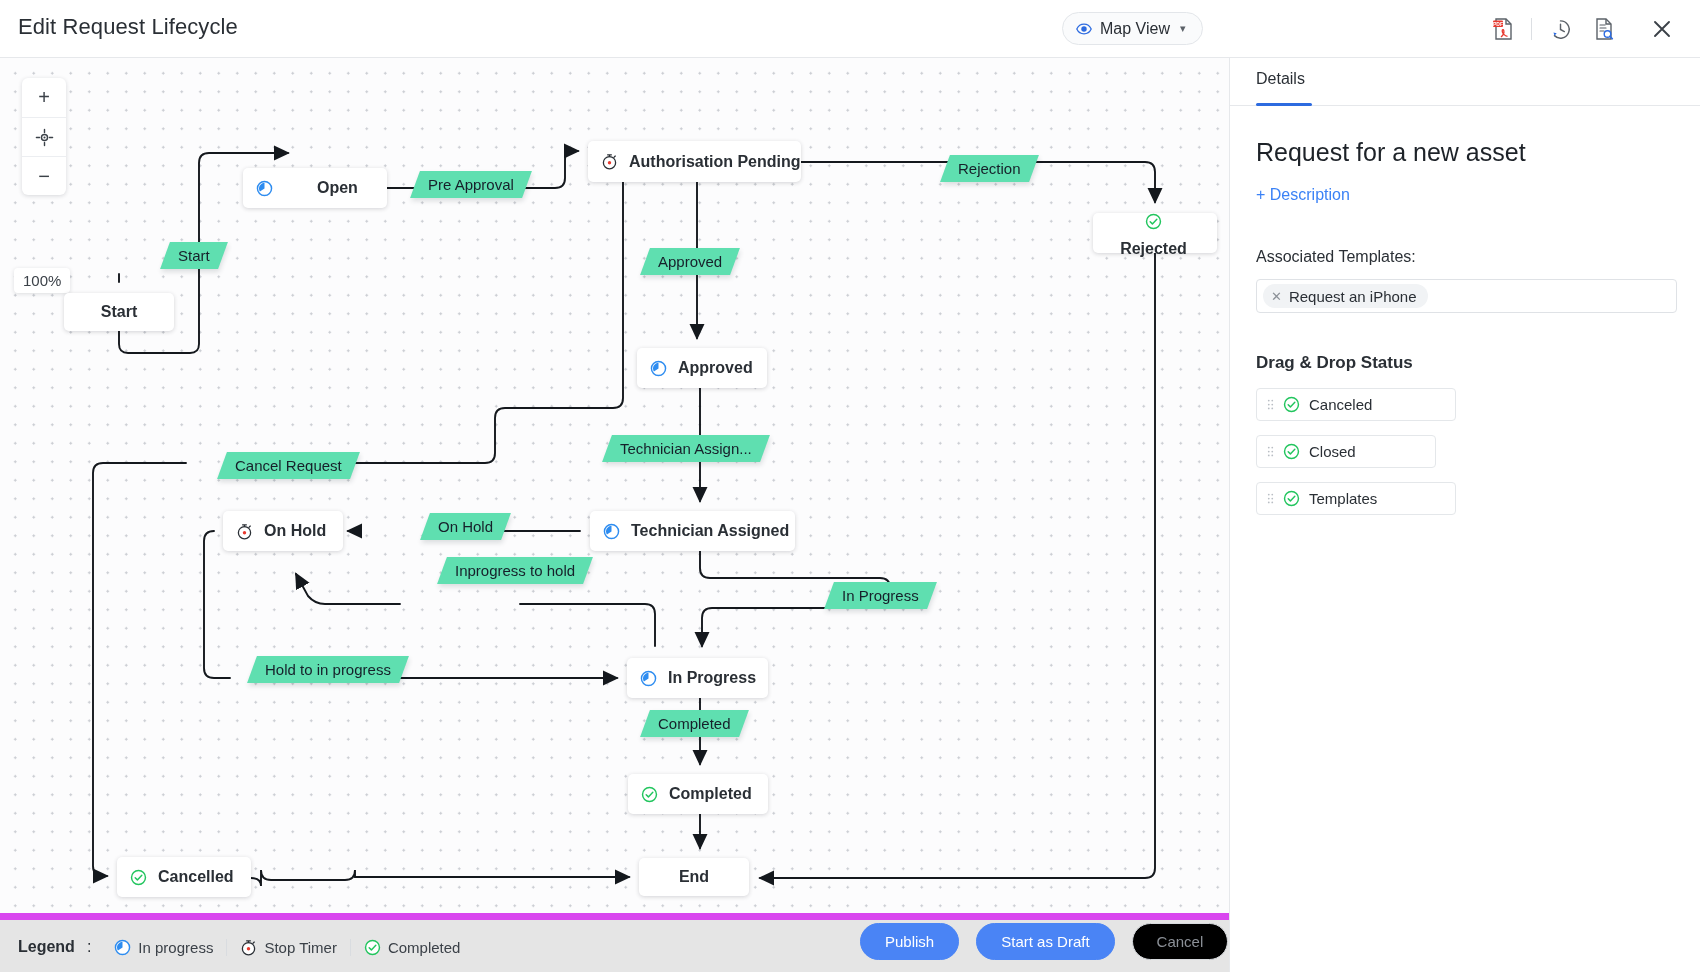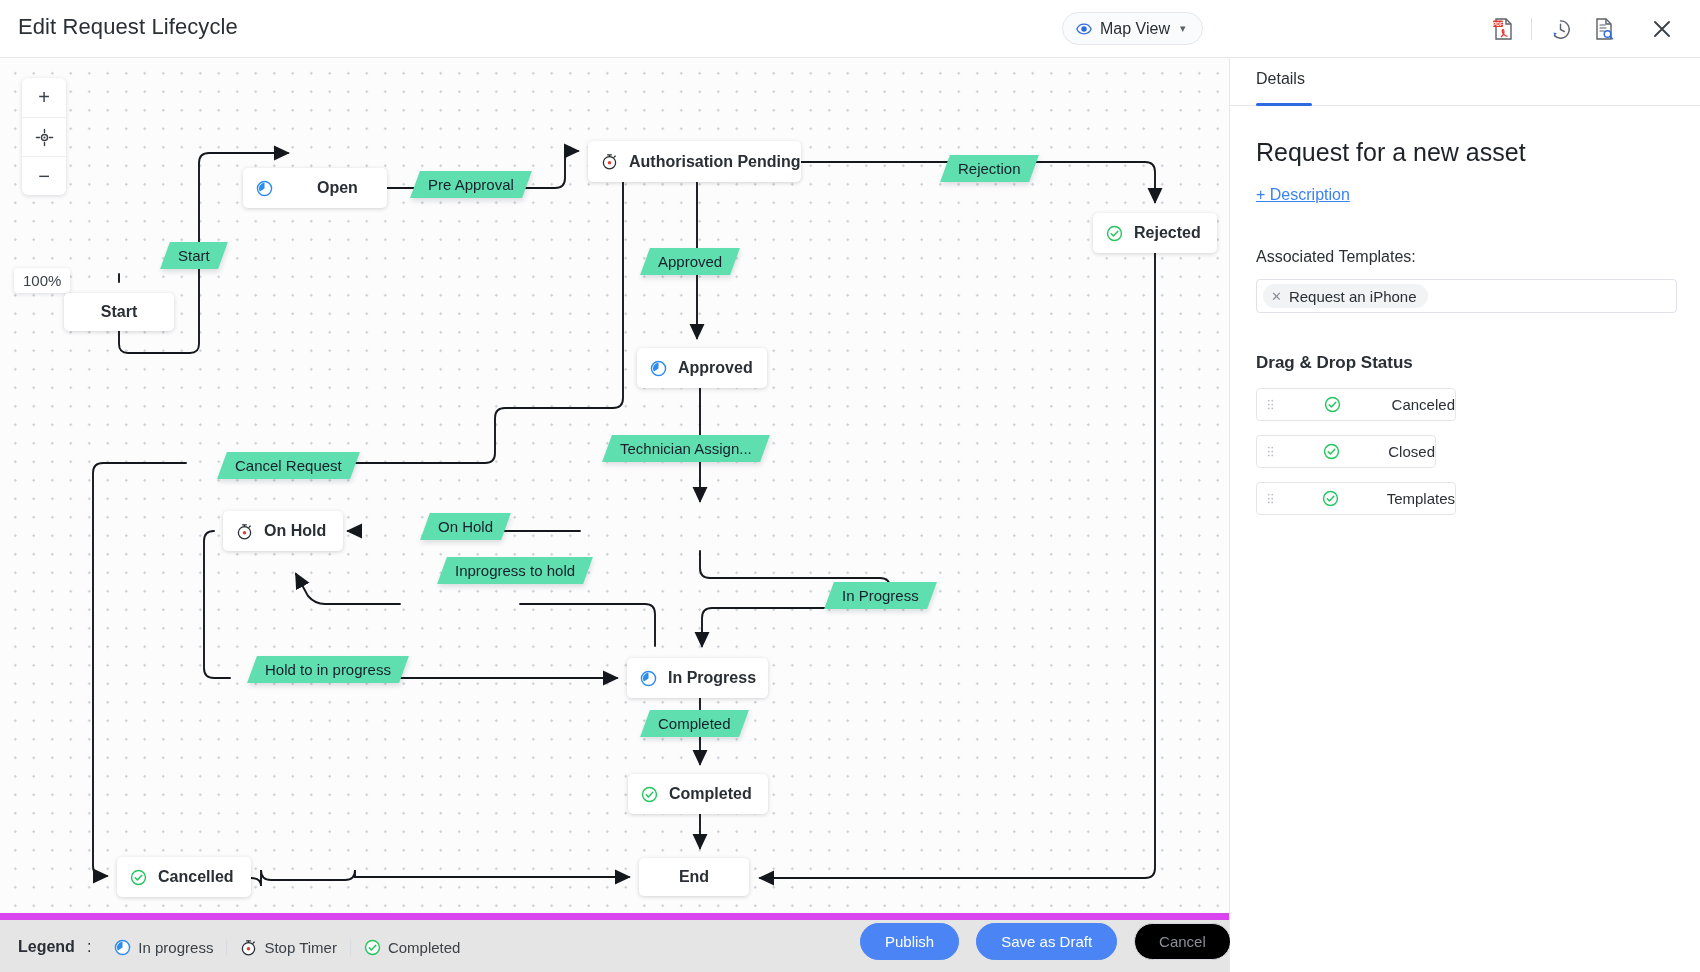--- a/index.html
+++ b/index.html
@@ -114,40 +114,40 @@
 
   
   #panel { position:absolute; left:1230px; top:58px; width:470px; height:914px; background:#fff; }
   #panel-tabs { position:absolute; left:0; top:0; width:470px; height:48px; border-bottom:1px solid #e6e8eb; }
   #tab-details {
     position:absolute; left:26px; top:12px; font-size:16px; color:#2a2f35; cursor:pointer;
   }
   #tab-underline { position:absolute; left:26px; top:45px; width:56px; height:3px; background:#2d6be0; border-radius:2px; }
 
   #req-title { position:absolute; left:26px; top:80px; font-size:25px; color:#1d2228; font-weight:400; }
-  #desc-link { position:absolute; left:26px; top:128px; font-size:16px; color:#3b82f6; cursor:pointer;text-decoration:underline; }
+  #desc-link { position:absolute; left:26px; top:128px; font-size:16px; color:#3b82f6; cursor:pointer; }
 
   #tpl-head { position:absolute; left:26px; top:190px; font-size:16px; color:#2a2f35; }
   #tpl-box {
     position:absolute; left:26px; top:221px; width:421px; height:34px;
     border:1px solid #dfe2e6; border-radius:4px; display:flex; align-items:center; padding-left:6px;
   }
   .chip {
     height:24px; background:#f1f3f5; border-radius:12px; padding:0 11px 0 8px;
     display:flex; align-items:center; gap:7px; font-size:15px; color:#2a2f35;
   }
   .chip .x { font-size:13px; color:#8b9097; cursor:pointer; }
 
   #dd-head { position:absolute; left:26px; top:295px; font-size:17px; color:#2a2f35; font-weight:bold; }
   #dd-list { position:absolute; left:26px; top:330px; width:200px; }
   .dd-item {
     height:33px; margin-bottom:14px;
     border:1px solid #e4e7ea; border-radius:4px; background:#fff;
     display:flex; align-items:center; gap:9px; padding-left:10px;
-    font-size:15px; color:#2a2f35; cursor:grab;justify-content:space-between;
+    font-size:15px; color:#2a2f35; cursor:grab;
   }
   .grip { width:7px; height:13px; display:block; }
 </style>
 </head>
 <body>
 
 <div id="topbar">
   <div id="page-title">Edit Request Lifecycle</div>
 
   <div id="mapview-btn">
@@ -272,21 +272,21 @@
     <span>
         <svg class="nic" viewBox="0 0 20 20">
           <circle cx="10" cy="11.4" r="7.2" fill="#fff" stroke="#2a2f35" stroke-width="1.5"></circle>
           <circle cx="10" cy="11.4" r="2" fill="#e8392f"></circle>
           <path d="M7.8 2.2h4.4M10 2.2v2M15.2 5.2l1.6-1.6" stroke="#2a2f35" stroke-width="1.5" stroke-linecap="round"></path>
         </svg>
       </span>
     <span class="nlabel">Authorisation Pending</span>
   </div>
 
-  <div class="node with-icon" style="left:1093px;top:155px;width:124px;height:40px;">
+  <div class="node with-icon" style="left:1093px;top:155px;width:124px;height:40px;flex-direction:column;">
     <span>
         <svg class="nic" viewBox="0 0 20 20">
           <circle cx="10" cy="10" r="8.2" fill="#fff" stroke="#22c55e" stroke-width="1.7"></circle>
           <path d="M6.1 10.2l2.6 2.6 5.2-5.5" fill="none" stroke="#22c55e" stroke-width="1.7" stroke-linecap="round" stroke-linejoin="round"></path>
         </svg>
       </span>
     <span class="nlabel">Rejected</span>
   </div>
 
   <div class="node with-icon" style="left:637px;top:290px;width:130px;height:40px;">
@@ -303,20 +303,29 @@
     <span>
         <svg class="nic" viewBox="0 0 20 20">
           <circle cx="10" cy="11.4" r="7.2" fill="#fff" stroke="#2a2f35" stroke-width="1.5"></circle>
           <circle cx="10" cy="11.4" r="2" fill="#e8392f"></circle>
           <path d="M7.8 2.2h4.4M10 2.2v2M15.2 5.2l1.6-1.6" stroke="#2a2f35" stroke-width="1.5" stroke-linecap="round"></path>
         </svg>
       </span>
     <span class="nlabel">On Hold</span>
   </div>
 
+  <div class="node with-icon" style="left:590px;top:453px;width:205px;height:40px;">
+    <span>
+        <svg class="nic" viewBox="0 0 20 20">
+          <circle cx="10" cy="10" r="8.3" fill="#fff" stroke="#2d8cf0" stroke-width="1.7"></circle>
+          <path d="M10 10 L10 3.2 A6.8 6.8 0 0 0 4.6 13.6 z" fill="#2d8cf0"></path>
+        </svg>
+      </span>
+    <span class="nlabel">Technician Assigned</span>
+  </div>
 
   <div class="node with-icon" style="left:627px;top:600px;width:141px;height:40px;">
     <span>
         <svg class="nic" viewBox="0 0 20 20">
           <circle cx="10" cy="10" r="8.3" fill="#fff" stroke="#2d8cf0" stroke-width="1.7"></circle>
           <path d="M10 10 L10 3.2 A6.8 6.8 0 0 0 4.6 13.6 z" fill="#2d8cf0"></path>
         </svg>
       </span>
     <span class="nlabel">In Progress</span>
   </div>
@@ -417,21 +426,21 @@
             <path d="M6.1 10.2l2.6 2.6 5.2-5.5" fill="none" stroke="#22c55e" stroke-width="1.7" stroke-linecap="round" stroke-linejoin="round"></path>
           </svg>
         </span>
       <span>Completed</span>
     </span>
   </div>
 </div>
 
 <div id="actionbar">
   <div class="btn btn-primary">Publish</div>
-  <div class="btn btn-primary">Save as Draft</div>
+  <div class="btn btn-primary">Start as Draft</div>
   <div class="btn btn-ghost">Cancel</div>
 </div>
 
 <div id="panel">
   <div id="panel-tabs">
     <div id="tab-details">Details</div>
     <div id="tab-underline"></div>
   </div>
 
   <div id="req-title">Request for a new asset</div>

